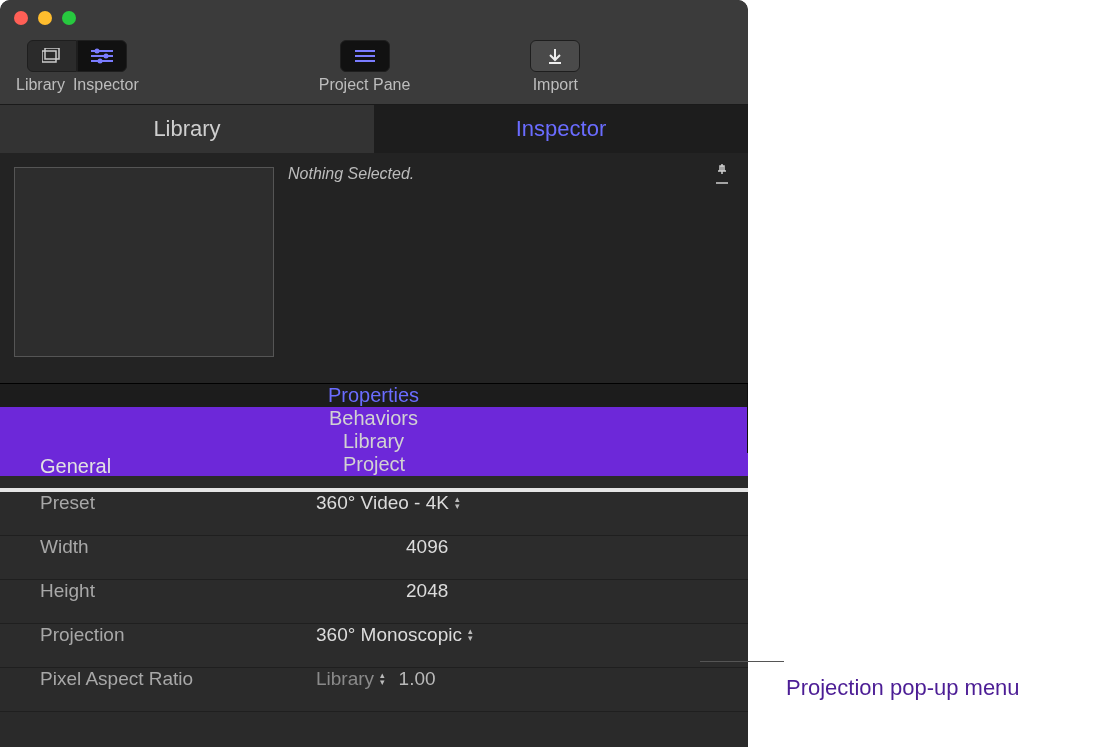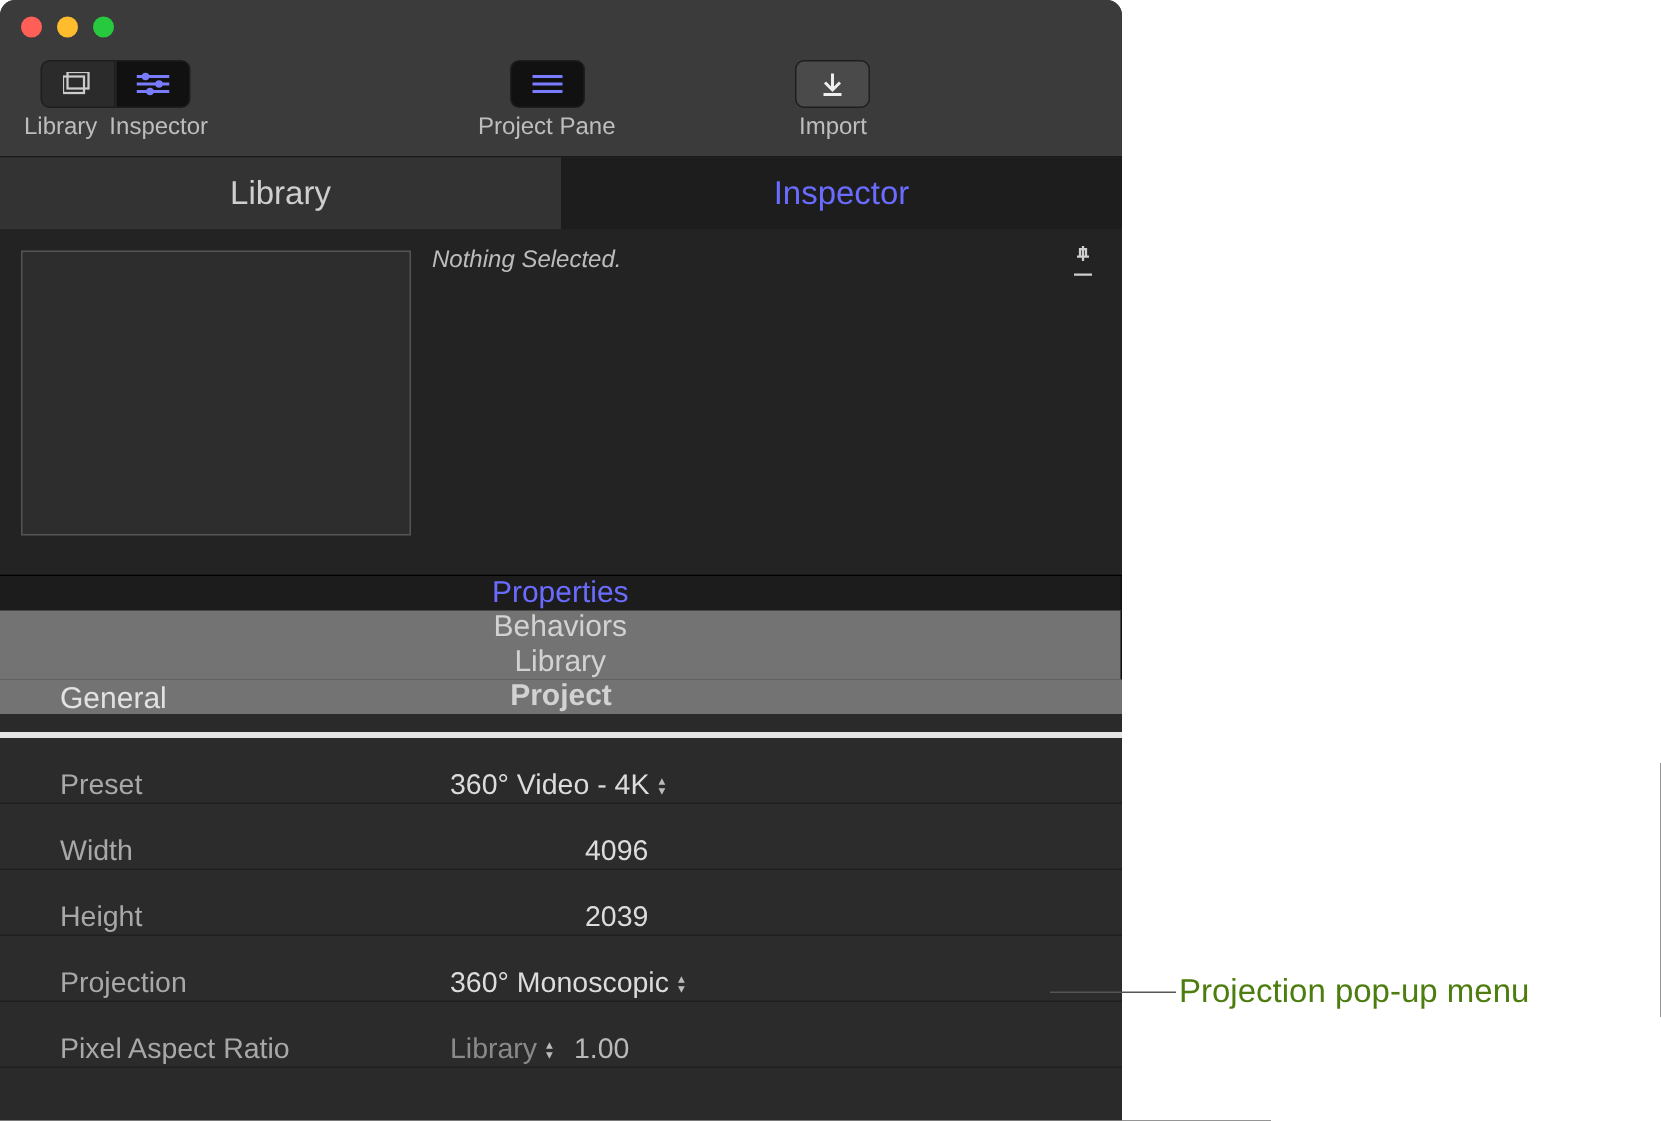--- a/index.html
+++ b/index.html
@@ -107,42 +107,43 @@
     height: 52px;
     border-top: 1px solid #000;
     flex-direction: column;
   }
   .sub-tab {
     flex: 1;
     display: flex; align-items: center; justify-content: center;
     font-size: 20px;
     color: #d2d2d2;
     border-right: 1px solid #0f0f0f;
-    background: #737373;
-  }
-  .sub-tab:last-child { border-right: none; font-weight: bold; }
+    background: #6d28d9;
+  }
+  .sub-tab:last-child { border-right: none; }
   .sub-tab.active { color: #6a6cff; background: #1c1c1c; }
 
   .props {
     padding-top: 8px;
   }
   .section-head {
     padding: 12px 40px 10px 40px;
     color: #e2e2e2;
     font-size: 20px;
     border-bottom: 4px solid #e5e5e5;
   }
   .prop-row {
     display: flex;
-    align-items: flex-end;
+    align-items: flex-start;
     height: 44px;
     padding: 0 20px 0 40px;
     border-bottom: 1px solid #1f1f1f;
     background: #2b2b2b;
     font-size: 19px;
+    gap: 16px;
   }
   .prop-row:nth-child(odd){ background:#2c2c2c; }
   .prop-label {
     width: 260px;
     color: #a8a8a8;
   }
   .prop-value {
     flex: 1;
     color: #dcdcdc;
     display: flex;
@@ -159,23 +160,23 @@
 
   
   .callout-line {
     position: absolute;
     left: 700px; top: 661px;
     width: 84px; height: 1px;
     background: #555;
   }
   .callout-text {
     position: absolute;
-    left: 786px; top: 648px;
+    left: 786px; top: 675px;
     font-size: 22px;
-    color: #4d7c0f;
+    color: #4c1d95;
     white-space: nowrap;
   }
   svg { display:block; }
 </style>
 </head>
 <body>
 
 <div class="app-window">
 
   <div class="titlebar">
@@ -280,21 +281,21 @@
     <div class="prop-row">
       <div class="prop-label">Width</div>
       <div class="prop-value centered">
         <span>4096</span>
       </div>
     </div>
 
     <div class="prop-row">
       <div class="prop-label">Height</div>
       <div class="prop-value centered">
-        <span>2039</span>
+        <span>2048</span>
       </div>
     </div>
 
     <div class="prop-row">
       <div class="prop-label">Projection</div>
       <div class="prop-value">
         <span>360° Monoscopic</span>
         <span class="stepper">▴<br>▾</span>
       </div>
     </div>

